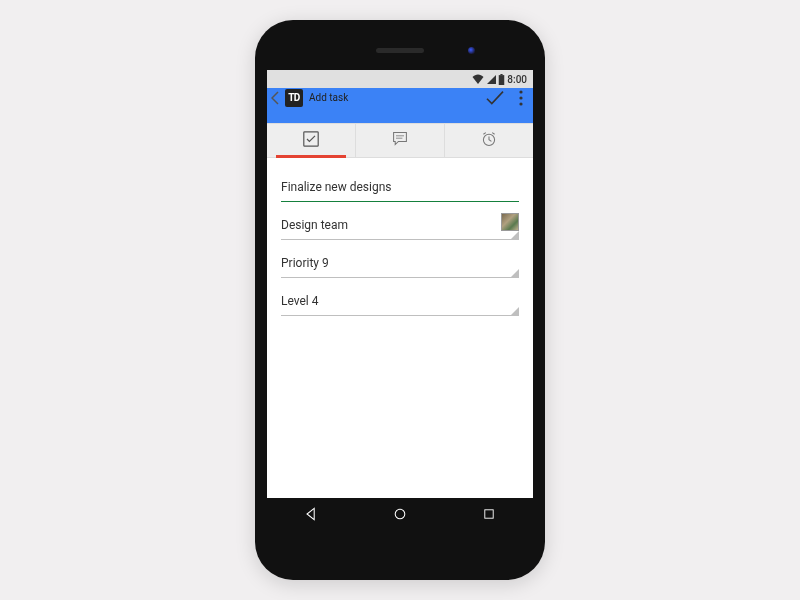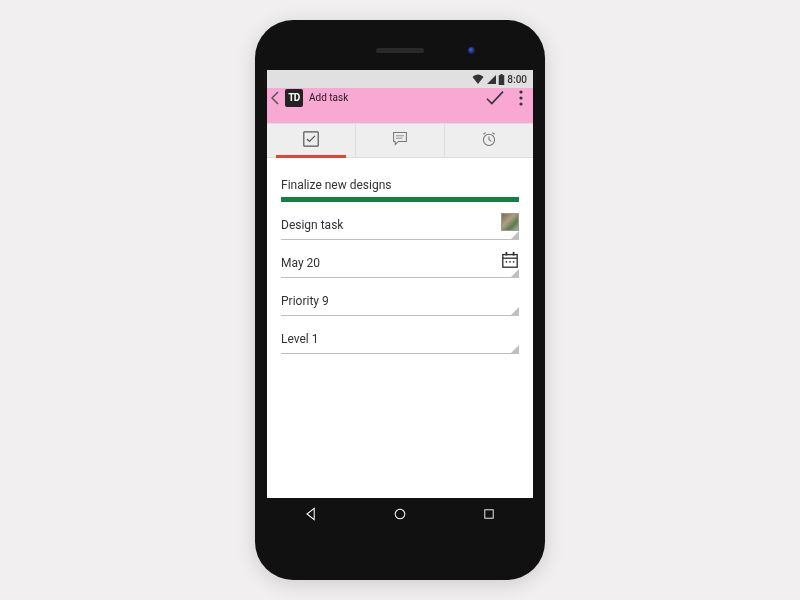--- a/index.html
+++ b/index.html
@@ -57,21 +57,21 @@
     align-items: center;
     justify-content: flex-end;
     gap: 2px;
     padding: 0 6px;
     font-size: 10px;
     color: #333;
   }
   .statusbar svg { display: block; }
   .appbar {
     height: 36px;
-    background: #f9a8d4;
+    background: #3b82f6;
     display: flex;
     align-items: center;
     padding: 0 6px 16px 4px;
     gap: 6px;
     border-bottom: 1px solid #ddd;
   }
   .appbar .back { display: flex; align-items: center; }
   .appbar .logo {
     width: 18px; height: 18px;
     background: #222;
@@ -113,21 +113,21 @@
   .field {
     position: relative;
     height: 30px;
     border-bottom: 1px solid #bfbfbf;
     display: flex;
     align-items: center;
     margin-bottom: 8px;
     font-size: 12px;
     color: #333;
   }
-  .field.task-name { border-bottom: 5px solid #15803d; }
+  .field.task-name { border-bottom: 1px solid #15803d; }
   .field .corner {
     position: absolute;
     right: 0; bottom: 0;
     width: 0; height: 0;
     border-left: 8px solid transparent;
     border-bottom: 8px solid #bfbfbf;
   }
   .field .right-icon {
     position: absolute;
     right: 0;
@@ -227,49 +227,34 @@
       </div>
     </div>
 
     <div class="content">
 
       <div class="field task-name">
         <span>Finalize new designs</span>
       </div>
 
       <div class="field">
-        <span>Design task</span>
+        <span>Design team</span>
         <div class="corner"></div>
         <div class="right-icon avatar"></div>
       </div>
 
-      <div class="field">
-        <span>May 20</span>
-        <div class="corner"></div>
-        <div class="right-icon">
-          <svg width="18" height="18" viewBox="0 0 20 20">
-              <rect x="2" y="4" width="16" height="14" fill="none" stroke="#333" stroke-width="1.5"></rect>
-              <line x1="2" y1="8" x2="18" y2="8" stroke="#333" stroke-width="1.5"></line>
-              <rect x="5" y="1" width="2" height="4" fill="#333"></rect>
-              <rect x="13" y="1" width="2" height="4" fill="#333"></rect>
-              <circle cx="6" cy="12" r="1" fill="#333"></circle>
-              <circle cx="10" cy="12" r="1" fill="#333"></circle>
-              <circle cx="14" cy="12" r="1" fill="#333"></circle>
-            </svg>
-        </div>
-      </div>
 
 
       <div class="field">
         <span>Priority 9</span>
         <div class="corner"></div>
       </div>
 
       <div class="field">
-        <span>Level 1</span>
+        <span>Level 4</span>
         <div class="corner"></div>
       </div>
 
     </div>
 
     <div class="navbar">
       <div class="nb">
         <svg width="16" height="16" viewBox="0 0 20 20">
             <path d="M14 3L5 10l9 7V3z" fill="none" stroke="#fff" stroke-width="1.3"></path>
           </svg>

